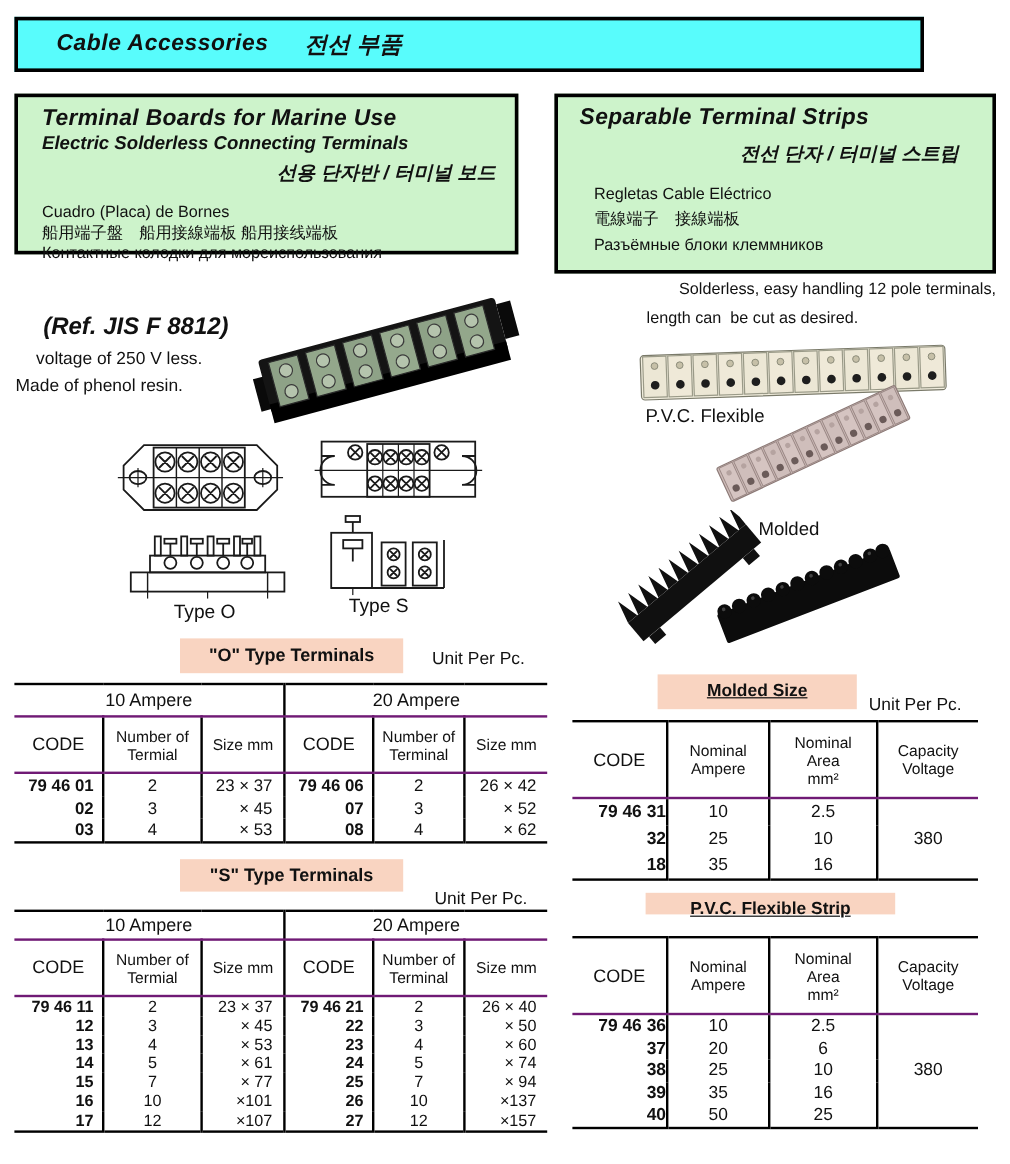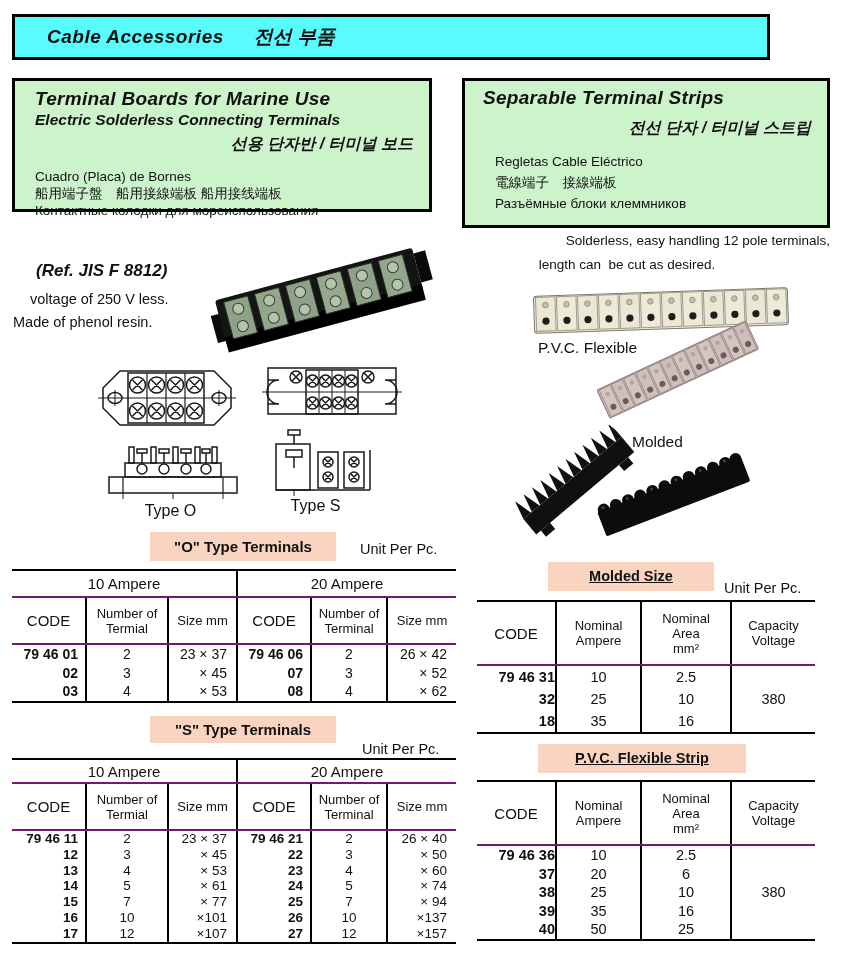--- a/index.html
+++ b/index.html
@@ -18,45 +18,45 @@
   
   .info-box{box-sizing:border-box;background:#cdf3cb;border:3px solid #000;}
   #left-info-box{left:12px;top:78px;width:420px;height:134px;padding:7px 16px 4px 20px;}
   #right-info-box{left:462px;top:78px;width:368px;height:150px;padding:6px 12px 4px 10px;}
   .ib-t1{font-style:italic;font-weight:bold;font-size:19px;line-height:22px;letter-spacing:.3px;}
   .ib-t2{font-style:italic;font-weight:bold;font-size:15.5px;line-height:19px;}
   .ib-ko{font-style:italic;font-weight:bold;font-size:16px;text-align:right;margin-top:5px;}
   .ib-sub{font-size:13.5px;line-height:17px;}
   #left-info-box .ib-sub.first{margin-top:13px;}
   #right-info-box .ib-t1{margin-left:8px;}
-  #right-info-box .ib-ko{margin-top:9px;margin-right:4px;font-style:italic;}
+  #right-info-box .ib-ko{margin-top:9px;margin-right:16px;font-style:italic;}
   #right-info-box .ib-sub{margin-left:20px;}
   #right-info-box .ib-sub.first{margin-top:14px;}
   #right-info-box .ib-sub{margin-top:4px;}
 
   
   .note{font-size:13.5px;}
   #solderless-line1{left:462px;top:233px;width:368px;text-align:right;}
   #solderless-line2{left:462px;top:257px;width:330px;text-align:center;white-space:pre;}
-  #ref-note{left:36px;top:261px;font-size:17px;font-weight:bold;font-style:italic;}
+  #ref-note{left:36px;top:261px;font-size:20px;font-weight:bold;font-style:italic;}
   #voltage-note{left:30px;top:291px;font-size:14.5px;}
   #resin-note{left:13px;top:314px;font-size:14.5px;}
   .img-label{font-size:15.5px;}
   #pvc-flexible-label{left:538px;top:339px;}
   #molded-label{left:632px;top:433px;}
   .type-label{font-size:16px;text-align:center;width:105px;}
   #type-o-label{left:118px;top:502px;}
   #type-s-label{left:263px;top:497px;}
 
   
   .pink-box{background:#f9d4c1;box-sizing:border-box;text-align:center;font-weight:bold;}
   #o-title-box{left:150px;top:532px;width:186px;height:29px;font-size:15px;line-height:29px;}
   #s-title-box{left:150px;top:716px;width:186px;height:27px;font-size:15px;line-height:27px;}
   #molded-title-box{left:548px;top:562px;width:166px;height:29px;font-size:14.5px;line-height:29px;}
-  #pvc-title-box{left:538px;top:744px;width:208px;height:29px;font-size:14.5px;line-height:29px;}
+  #pvc-title-box{left:538px;top:744px;width:208px;height:18px;font-size:14.5px;line-height:29px;}
   .u-line{text-decoration:underline;}
   .unit-label{font-size:14.5px;}
   #o-unit{left:360px;top:541px;}
   #s-unit{left:362px;top:741px;}
   #molded-unit{left:724px;top:580px;}
 
   
   table.data-table{border-collapse:collapse;table-layout:fixed;position:absolute;
     border-top:2px solid #000;border-bottom:2px solid #000;}
   .data-table th{border-bottom:2px solid #701a75;font-weight:normal;text-align:center;

